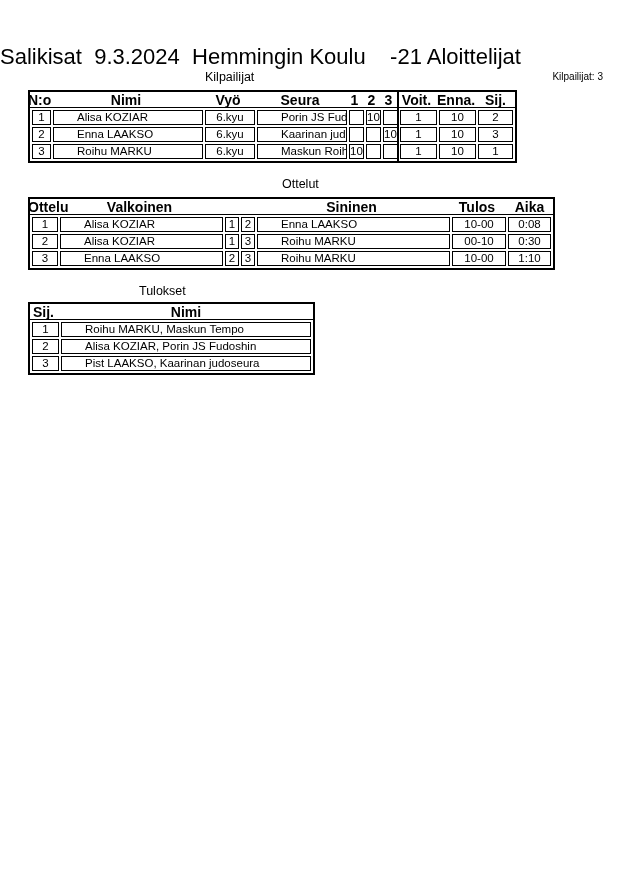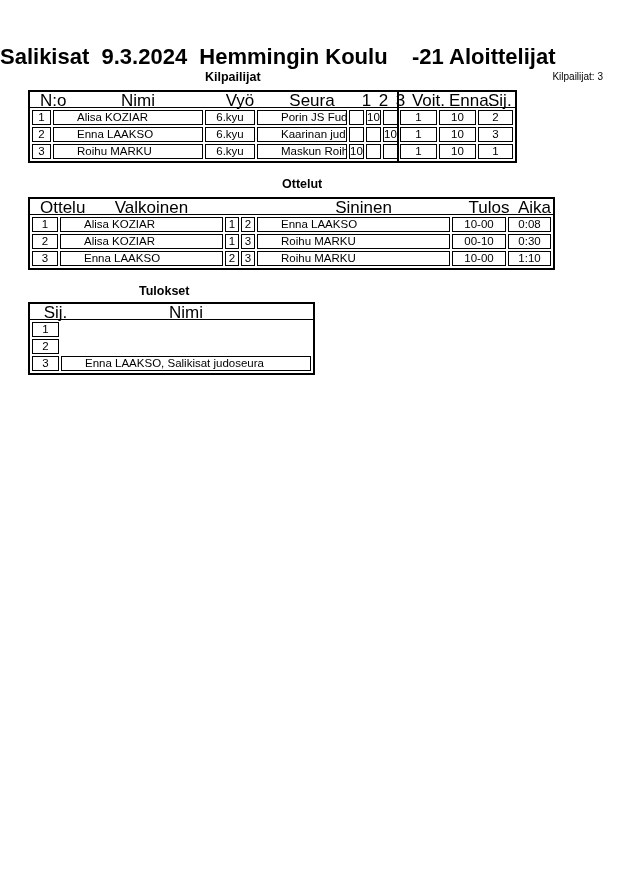--- a/index.html
+++ b/index.html
@@ -2,36 +2,36 @@
 <html><head>
 <meta charset="utf-8">
 <style>
   html,body { margin:0; padding:0; }
   body {
     width:630px; height:891px; background:#ffffff; color:#000000;
     font-family:"Liberation Sans", sans-serif; position:relative; overflow:hidden;
   }
   .page-title {
     position:absolute; top:45px; left:0; width:542px; text-align:left;
-    font-size:22px; font-weight:bold; line-height:1.05; white-space:pre;
+    font-size:22px; font-weight:normal; line-height:1.05; white-space:pre;
   }
-  .section-heading { position:absolute; font-size:12.5px; font-weight:bold; white-space:nowrap; }
+  .section-heading { position:absolute; font-size:12.5px; font-weight:normal; white-space:nowrap; }
   #heading-kilpailijat { top:70px; left:205px; }
   #heading-ottelut    { top:177px; left:262px;margin-left:20px; }
   #heading-tulokset   { top:284px; left:139px;text-align:right; }
   .count-label { position:absolute; top:71px; right:27px; font-size:10px; }
 
   .tbl { position:absolute; box-sizing:border-box; border:2px solid #000; background:#fff; }
   #tbl-kilpailijat { left:28px; top:90px;  width:489px; }
   #tbl-ottelut     { left:28px; top:197px; width:527px; }
   #tbl-tulokset    { left:28px; top:302px; width:287px; }
 
   .thead {
-    display:grid; column-gap:2px; padding:0 12px; height:15px; align-items:center;
-    border-bottom:1px solid #000; font-weight:normal; font-size:17px; line-height:1;
+    display:grid; column-gap:2px; padding:0 0; height:15px; align-items:center;
+    border-bottom:1px solid #000; font-weight:bold; font-size:14px; line-height:1;
   }
   .tbody { padding:2px; display:grid; row-gap:2px; }
   .row { display:grid; column-gap:2px; height:15px; }
   #tbl-kilpailijat .thead, #tbl-kilpailijat .row {
     grid-template-columns:19px 150px 50px 90px 15px 15px 15px 37px 37px 1fr;
   }
   #tbl-ottelut .thead, #tbl-ottelut .row {
     grid-template-columns:26px 163px 14px 14px 193px 54px 1fr;
   }
   #tbl-tulokset .thead, #tbl-tulokset .row {
@@ -154,22 +154,24 @@
 <div class="section-heading" id="heading-tulokset">Tulokset</div>
 
 <div class="tbl" id="tbl-tulokset">
   <div class="thead">
     <span class="hc">Sij.</span>
     <span class="hc">Nimi</span>
   </div>
   <div class="tbody">
     <div class="row">
       <span class="cell">1</span>
+      <span class="cell left">Roihu MARKU, Maskun Tempo</span>
     </div>
     <div class="row">
       <span class="cell">2</span>
+      <span class="cell left">Alisa KOZIAR, Porin JS Fudoshin</span>
     </div>
     <div class="row">
       <span class="cell">3</span>
-      <span class="cell left">Enna LAAKSO, Salikisat judoseura</span>
+      <span class="cell left">Pist LAAKSO, Kaarinan judoseura</span>
     </div>
   </div>
 </div>
 
 </body></html>

